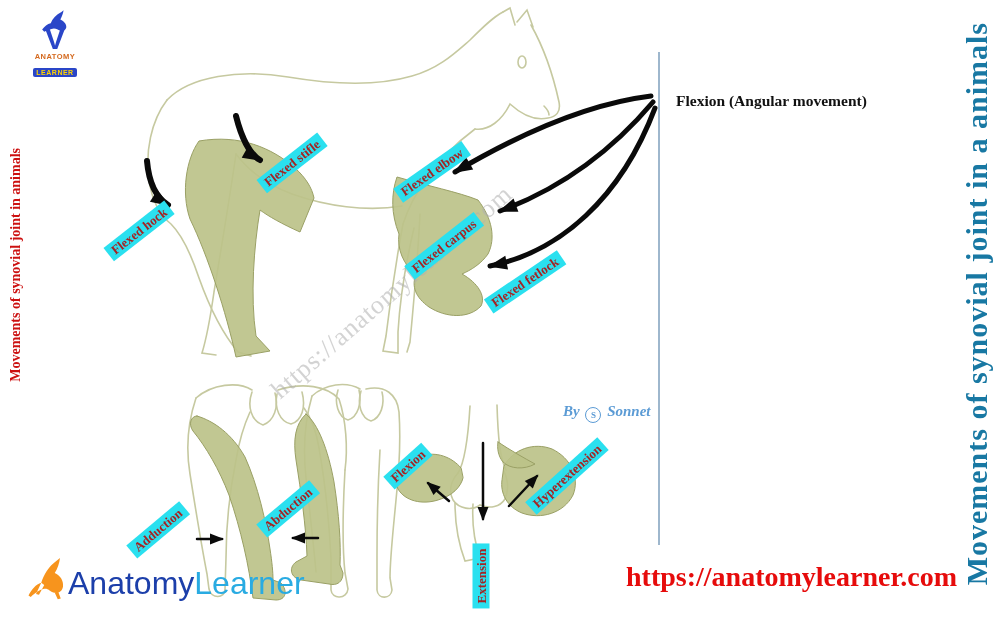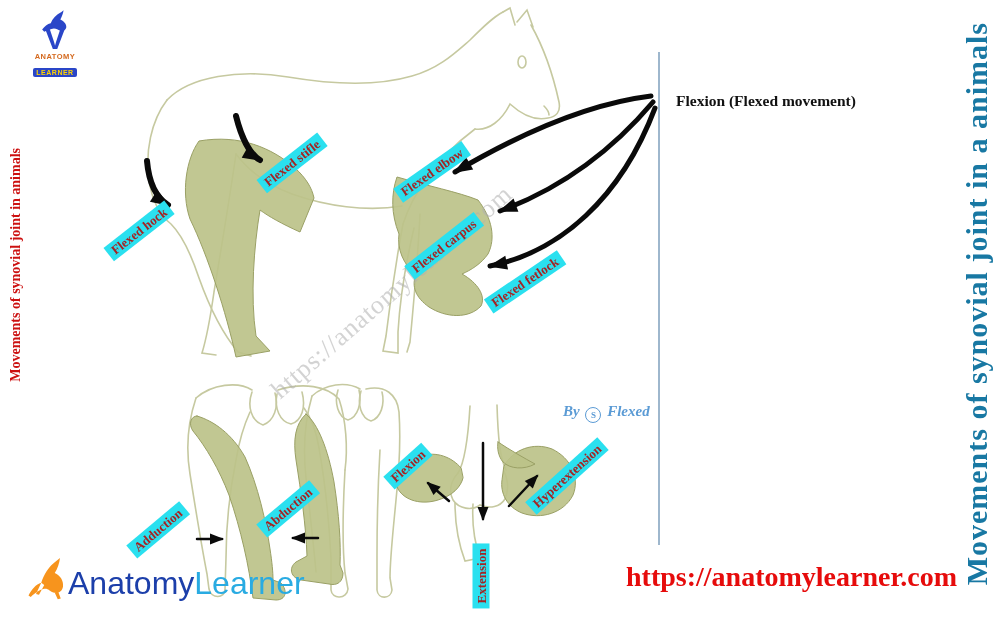--- a/index.html
+++ b/index.html
@@ -123,37 +123,37 @@
     <path stroke-width="2.5" d="M483,443 L483,519" marker-end="url(#mS)"></path>
     <path stroke-width="2.5" d="M509,506 L537,476" marker-end="url(#mS)"></path>
   </g>
 </svg>
 
 <div class="abs watermark">https://anatomylearner.com</div>
 
 <div class="abs vtext title-left">Movements of synovial joint in animals</div>
 <div class="abs vtext title-right">Movements of synovial joint in a animals</div>
 
-<div class="abs flexion-note">Flexion (Flexed movement)</div>
+<div class="abs flexion-note">Flexion (Angular movement)</div>
 
 <div class="jlabel" style="left:139px;top:231px;">Flexed hock</div>
 <div class="jlabel" style="left:292px;top:163px;">Flexed stifle</div>
 <div class="jlabel" style="left:432px;top:172px;--rot:-35deg;">Flexed elbow</div>
 <div class="jlabel" style="left:444px;top:246px;">Flexed carpus</div>
 <div class="jlabel" style="left:525px;top:282px;--rot:-34deg;">Flexed fetlock</div>
 <div class="jlabel" style="left:158px;top:530px;--rot:-40deg;">Adduction</div>
 <div class="jlabel" style="left:288px;top:509px;--rot:-40deg;">Abduction</div>
 <div class="jlabel" style="left:408px;top:466px;--rot:-42deg;">Flexion</div>
 <div class="jlabel" style="left:567px;top:476px;--rot:-42deg;">Hyperextension</div>
 <div class="jlabel" style="left:481px;top:576px;--rot:-90deg;">Extension</div>
 
 <div class="abs byline">
   <span>By</span>
   <span class="bicon">S</span>
-  <span>Flexed</span>
+  <span>Sonnet</span>
 </div>
 
 <div class="abs logo-top">
   <svg width="30" height="22" viewBox="0 0 56 40" style="display:block;margin:0 auto -6px auto;">
     <path fill="#2a46c8" d="M4,36 C8,30 14,25 20,24 C23,16 30,8 40,3 L44,0 C43,6 41,12 38,17 C45,20 50,26 49,32 C48,37 43,39 38,38 C33,37 31,34 26,34 C20,35 13,38 8,40 Z"></path>
   </svg>
   <div class="mono">V</div>
   <div class="l1">ANATOMY</div>
   <div class="l2">LEARNER</div>
 </div>

